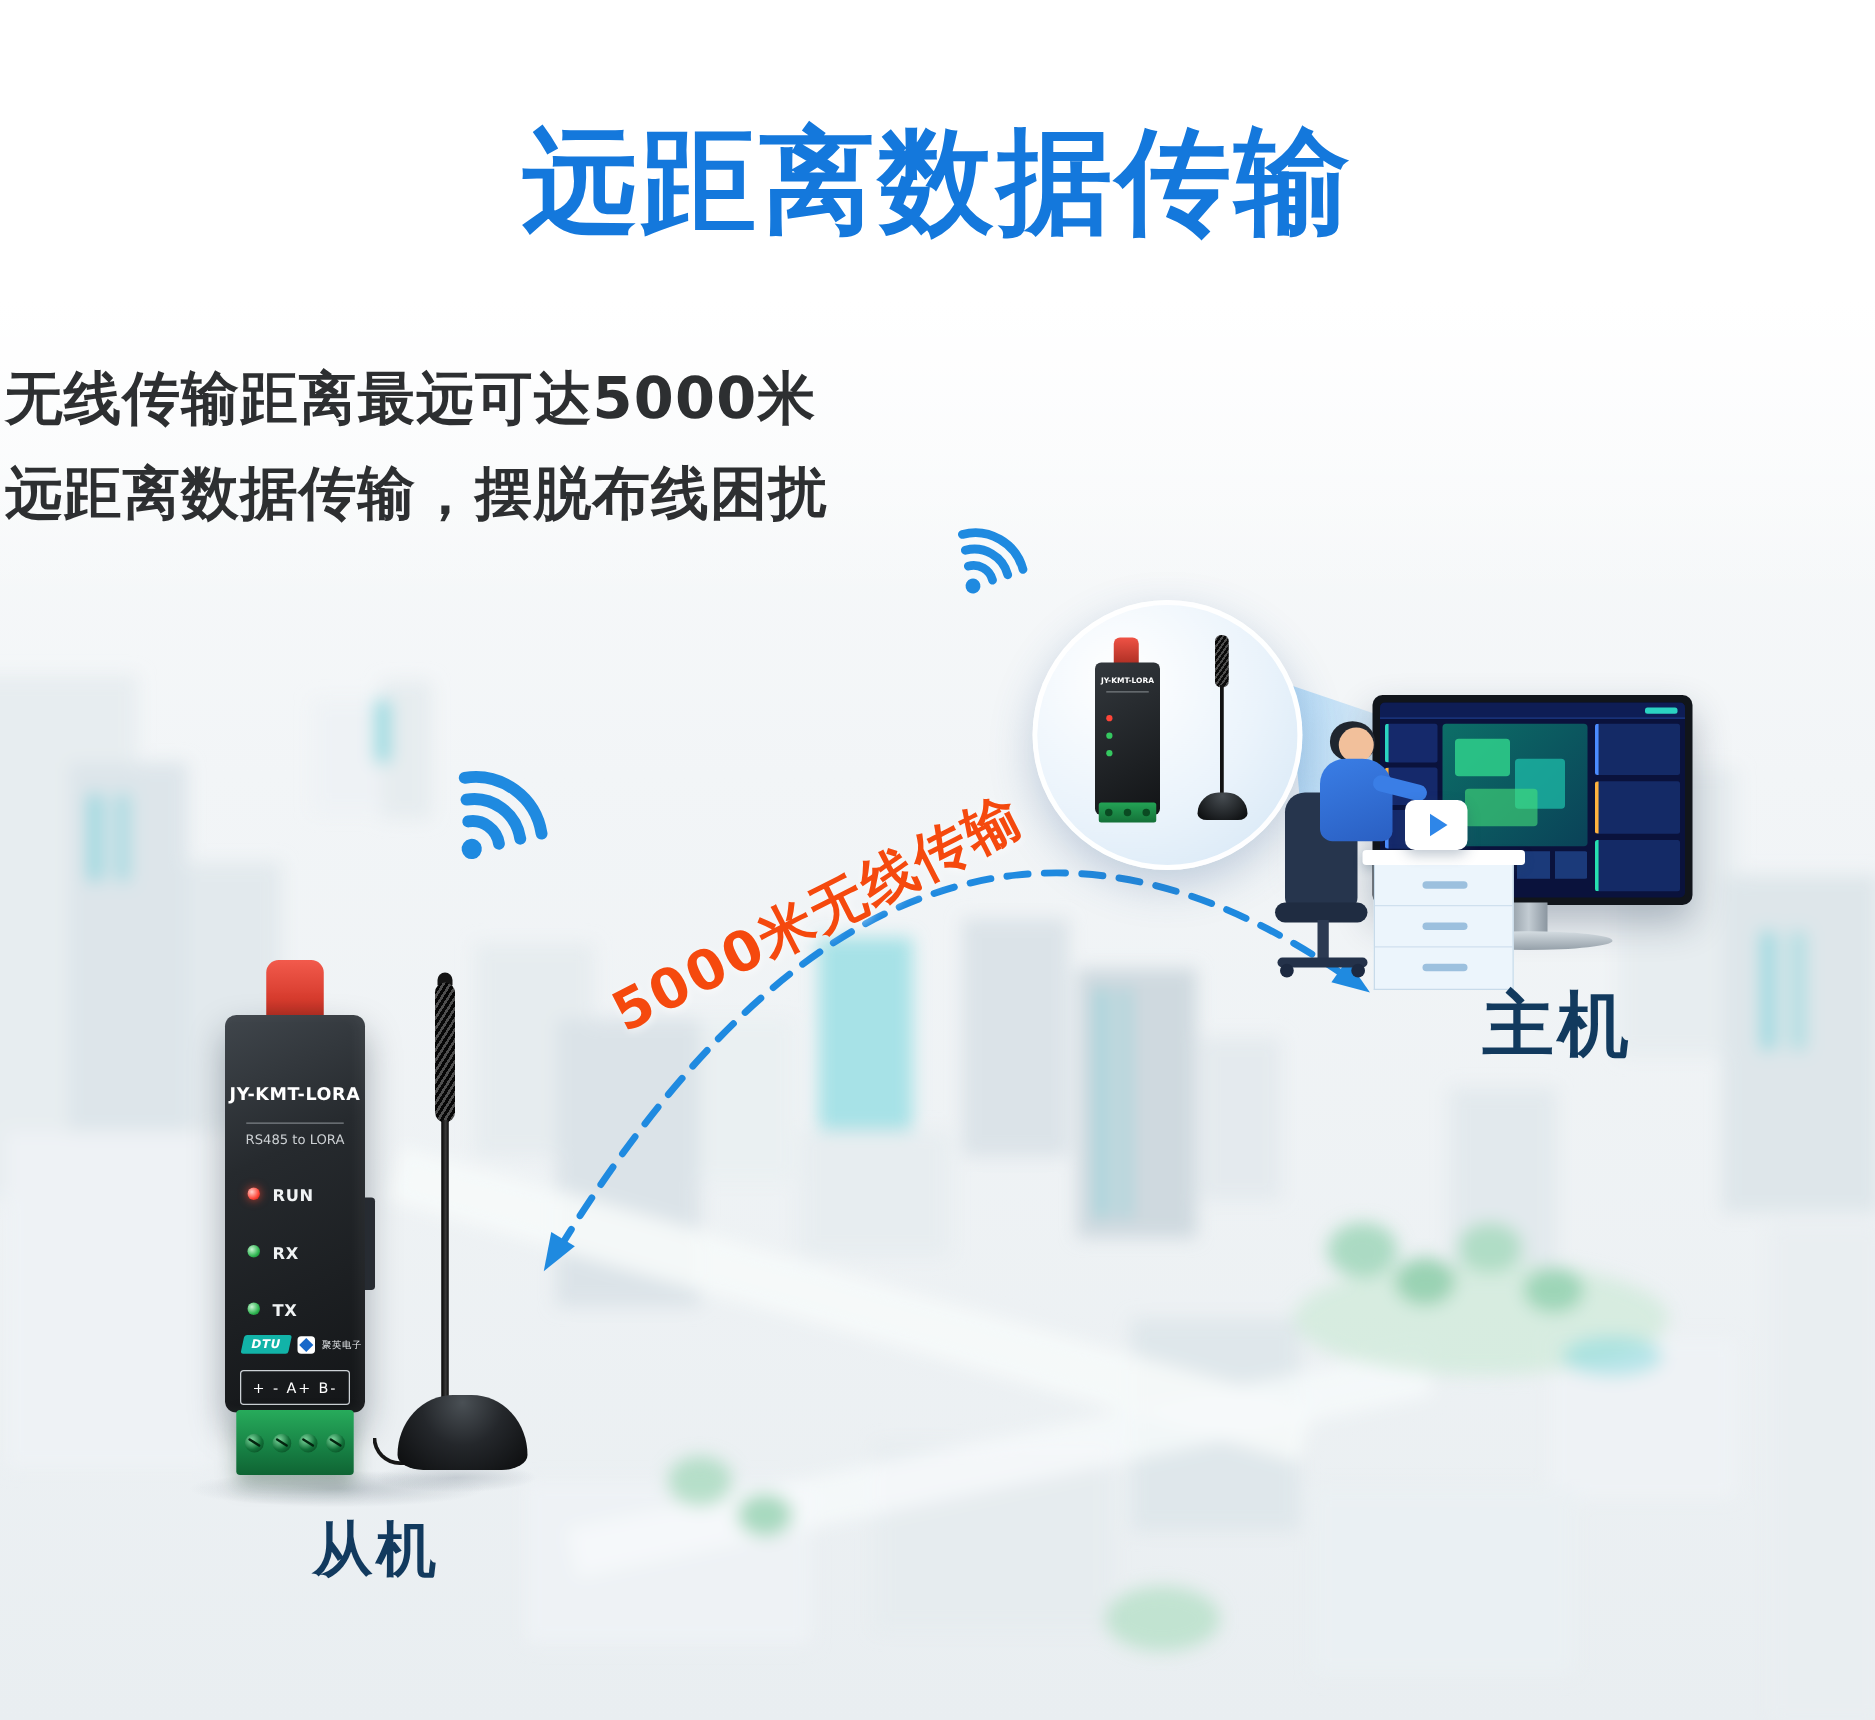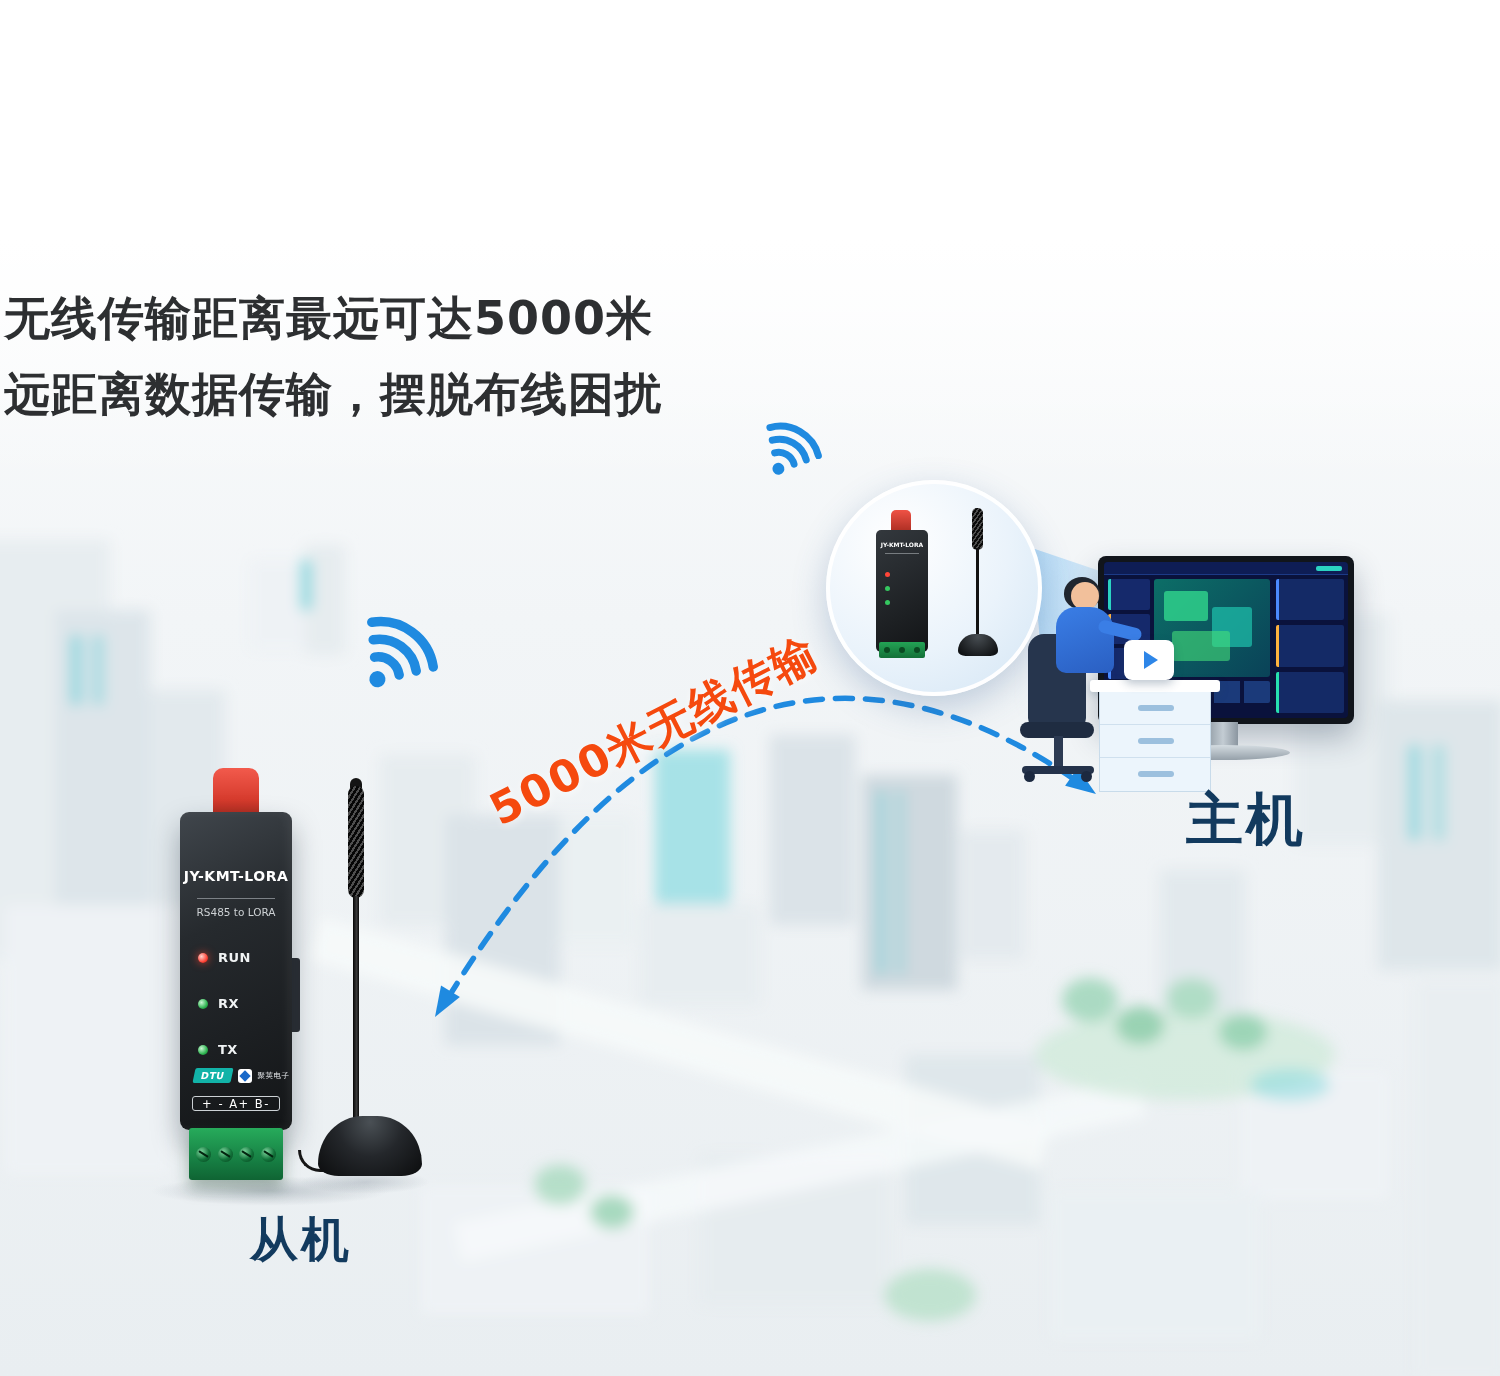--- a/index.html
+++ b/index.html
@@ -53,33 +53,33 @@
   .device{position:absolute;left:180px;top:768px;width:120px;height:420px}
   .dev-cap{position:absolute;left:33px;top:0;width:46px;height:58px;border-radius:10px 10px 4px 4px;
     background:linear-gradient(180deg,#f25a4c 0%,#d63b2d 55%,#8e2015 100%)}
   .din-clip{position:absolute;right:0;top:190px;width:14px;height:74px;background:#2b2e33;border-radius:3px}
   .dev-body{position:absolute;left:0;top:44px;width:112px;height:318px;
     background:linear-gradient(155deg,#40464c 0%,#262a2e 35%,#131517 100%);border-radius:9px;
     box-shadow:0 14px 28px rgba(20,35,50,.35), inset -5px 0 10px rgba(255,255,255,.05)}
   .dev-model{position:absolute;top:56px;left:0;width:100%;text-align:center;font-size:14px;font-weight:700;color:#fff;letter-spacing:.5px}
   .dev-divider{position:absolute;top:86px;left:17px;width:78px;height:1px;background:#7c8186}
   .dev-sub{position:absolute;top:94px;left:0;width:100%;text-align:center;font-size:10.5px;color:#cdd1d4}
-  .led-row{position:absolute;left:18px;display:flex;align-items:center;gap:10px}
+  .led-row{position:absolute;left:18px;display:flex;gap:10px}
   .lr1{top:138px}.lr2{top:184px}.lr3{top:230px}
   .led{width:10px;height:10px;border-radius:50%}
   .led-run{background:radial-gradient(circle at 35% 35%,#ffd1cb,#ff4538 60%,#a61208);box-shadow:0 0 8px rgba(255,70,50,.8)}
   .led-rx,.led-tx{background:radial-gradient(circle at 35% 35%,#c9f5d3,#2fb551 60%,#0c6424)}
   .led-label{font-size:13px;font-weight:700;color:#f0f3f4;letter-spacing:.5px}
   .badge-row{position:absolute;left:14px;top:256px;display:flex;align-items:center;gap:6px}
   .dtu-badge{background:#12b3a8;color:#fff;font-size:9.5px;font-weight:700;padding:2px 7px;border-radius:2px;
     transform:skewX(-12deg);letter-spacing:.5px}
   .brand-logo{width:14px;height:14px;background:#fff;border-radius:3px;position:relative}
   .brand-logo::after{content:"";position:absolute;left:3px;top:3px;width:8px;height:8px;background:#1768c9;transform:rotate(45deg)}
   .brand-name{font-size:7.5px;color:#e8ebee;letter-spacing:.5px}
-  .term-label{position:absolute;left:12px;top:284px;width:88px;height:15px;border:1.5px solid #ccd1d5;border-radius:3px;
+  .term-label{position:absolute;left:12px;top:284px;width:88px;height:28px;border:1.5px solid #ccd1d5;border-radius:3px;
     color:#fff;font-size:11.5px;letter-spacing:1.5px;display:flex;align-items:center;justify-content:center}
   .terminal-block{position:absolute;left:9px;top:360px;width:94px;height:52px;
     background:linear-gradient(180deg,#27ab5b 0%,#178044 60%,#0f6433 100%);border-radius:3px;
     display:flex;align-items:center;justify-content:space-around;padding:0 4px;
     box-shadow:0 8px 16px rgba(20,60,35,.35)}
   .screw{width:15px;height:15px;border-radius:50%;position:relative;
     background:radial-gradient(circle at 35% 32%,#7fd9a0 0%,#12733a 55%,#063d1c 100%)}
   .screw::after{content:"";position:absolute;left:2px;top:6px;width:11px;height:2px;background:#03240f;transform:rotate(32deg);border-radius:1px}
   .dev-shadow{position:absolute;left:150px;top:1176px;width:240px;height:30px;border-radius:50%;
     background:radial-gradient(ellipse,rgba(25,45,65,.20) 0%,rgba(25,45,65,0) 70%)}
@@ -215,20 +215,21 @@
       <ellipse cx="1192" cy="998" rx="26" ry="20" fill="#a7dabe" opacity="0.85"></ellipse>
       <ellipse cx="1243" cy="1032" rx="24" ry="18" fill="#93d1b0" opacity="0.85"></ellipse>
       <ellipse cx="560" cy="1185" rx="26" ry="20" fill="#a7dabe" opacity="0.8"></ellipse>
       <ellipse cx="612" cy="1212" rx="22" ry="17" fill="#93d1b0" opacity="0.8"></ellipse>
       <ellipse cx="930" cy="1295" rx="46" ry="26" fill="#b7e0c8" opacity="0.8"></ellipse>
       <ellipse cx="1290" cy="1085" rx="40" ry="16" fill="#7fd8de" opacity="0.5"></ellipse>
     </g>
   </svg>
   <div class="top-fade"></div>
 
+  <h1 class="title">远距离数据传输</h1>
   <div class="subtitle">
     <div>无线传输距离最远可达5000米</div>
     <div>远距离数据传输，摆脱布线困扰</div>
   </div>
 
   <div class="wifi wifi-top">
     <svg viewBox="0 0 100 100">
       <circle cx="50" cy="86" r="8.5" fill="#1f8ae0"></circle>
       <path d="M34 69 A 22.5 22.5 0 0 1 66 69" stroke="#1f8ae0" stroke-width="10" fill="none" stroke-linecap="round"></path>
       <path d="M22 55 A 39.5 39.5 0 0 1 78 55" stroke="#1f8ae0" stroke-width="10" fill="none" stroke-linecap="round"></path>

